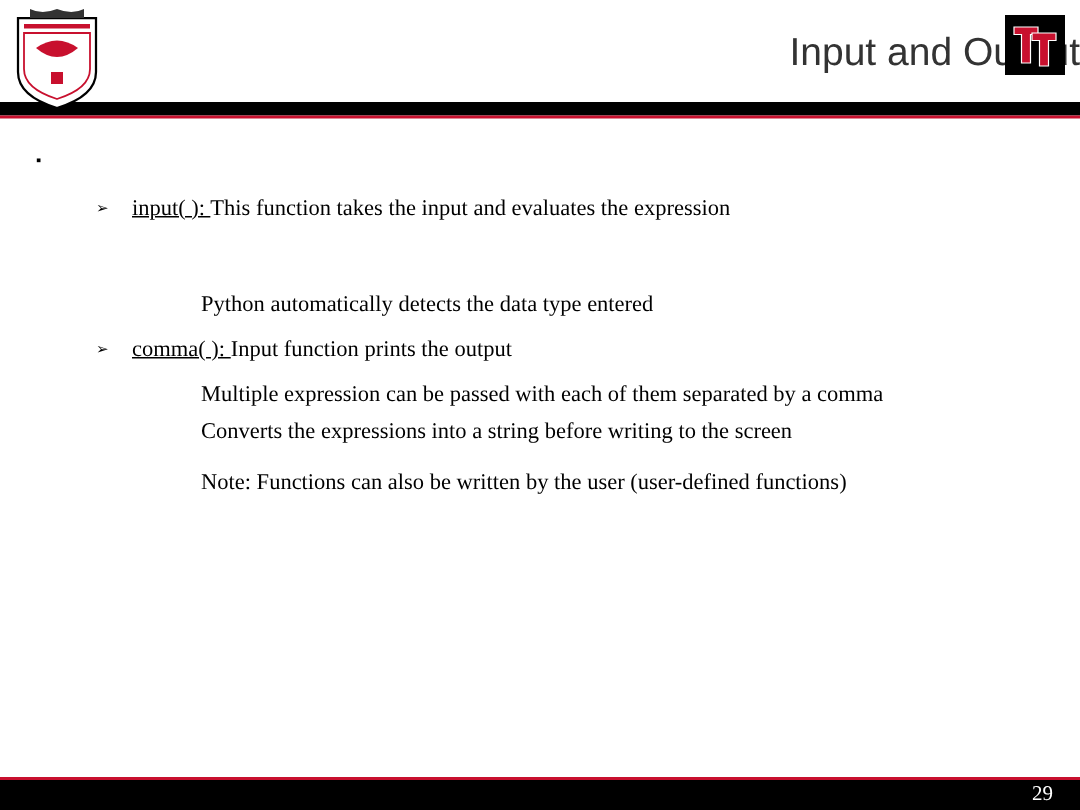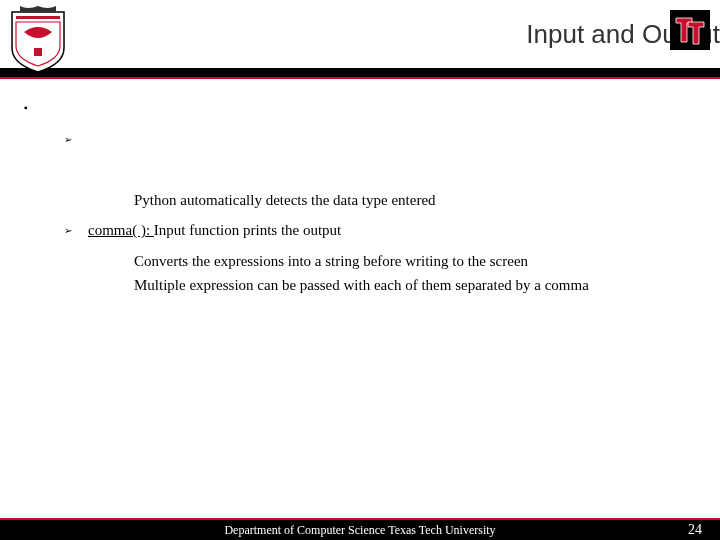--- a/index.html
+++ b/index.html
@@ -55,32 +55,33 @@
   <div class="black-bar"></div>
   <div class="red-line"></div>
 
   <div class="body">
     <div class="lvl1">
       <span class="bullet-sq">▪</span>
     </div>
 
     <div class="lvl2">
       <span class="bullet-tri">➢</span>
+      <span><span class="u">input( ): </span><span>This function takes the input and evaluates the expression</span></span>
     </div>
     <div class="sub">Python automatically detects the data type entered</div>
 
     <div class="lvl2">
       <span class="bullet-tri">➢</span>
       <span><span class="u">comma( ): </span><span>Input function prints the output</span></span>
     </div>
+    <div class="sub2">Multiple expression can be passed with each of them separated by a comma</div>
     <div class="sub2">Converts the expressions into a string before writing to the screen</div>
-    <div class="sub2">Multiple expression can be passed with each of them separated by a comma</div>
+    <div class="note">Note: Functions can also be written by the user (user-defined functions)</div>
   </div>
 
   <div class="footer">
     <div class="red-line"></div>
     <div class="footer-bar">
-      <span class="footer-text">Department of Computer Science Texas Tech University</span>
-      <span class="page-num">24</span>
+      <span class="page-num">29</span>
     </div>
   </div>
 
 </div>
 
 </body></html>

